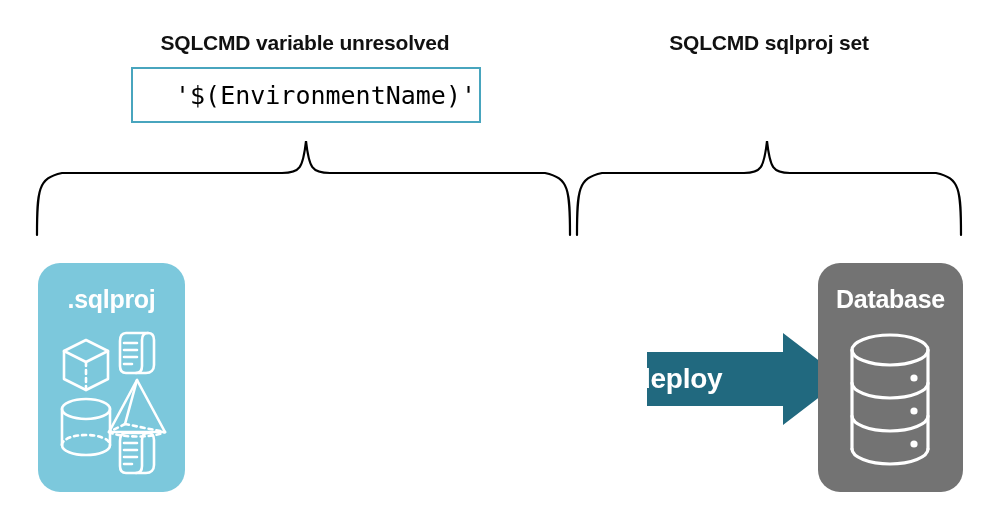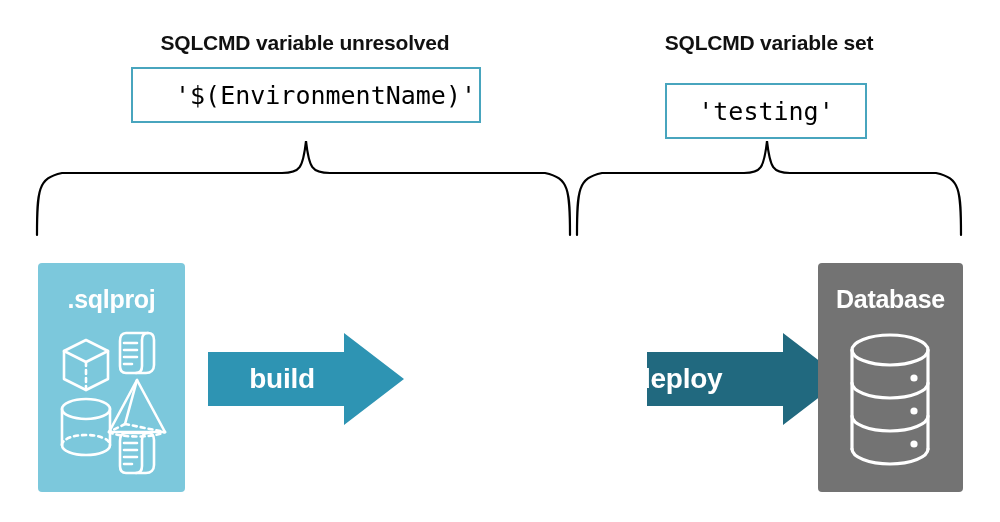--- a/index.html
+++ b/index.html
@@ -58,21 +58,21 @@
     position: absolute;
     left: 0; top: 0;
     width: 1000px;
     height: 522px;
     pointer-events: none;
   }
 
   
   .artifact {
     position: absolute;
-    border-radius: 4px;
+    border-radius: 22px;
     color: #ffffff;
   }
   .artifact-label {
     position: absolute;
     left: 0;
     width: 100%;
     text-align: center;
     font-family: "Liberation Sans", sans-serif;
     font-weight: bold;
     font-size: 25px;
@@ -118,25 +118,24 @@
     pointer-events: none;
   }
 </style>
 </head>
 <body>
 
 <div id="canvas">
 
   <div class="section-title" id="title-left">SQLCMD variable unresolved</div>
 
-  <div class="section-title" id="title-right">SQLCMD variable set</div>
+  <div class="section-title" id="title-right">SQLCMD sqlproj set</div>
 
   <div class="code-box" id="code-left">'$(EnvironmentName)'</div>
 
-  <div class="code-box" id="code-right">'testing'</div>
 
   <svg id="brace-layer" viewBox="0 0 1000 522">
 
     <path d="M 37,235
              C 37,190 38,178 62,173
              L 282,173
              C 300,173 303,168 306,141
              C 309,168 312,173 330,173
              L 545,173
              C 569,178 570,190 570,235" fill="none" stroke="#000000" stroke-width="2.2" stroke-linecap="round"></path>
@@ -191,26 +190,20 @@
                    C 116,149 113,152 108,152 L 88,152
                    C 84,152 82,149 82,145 L 82,120 C 82,115 84,112 88,112 Z"></path>
           <path d="M 110,112 C 106,112 104,115 104,119 L 104,145
                    C 104,149 102,152 98,152"></path>
           <path d="M 86,122 L 99,122 M 86,129 L 99,129 M 86,136 L 99,136 M 86,143 L 94,143"></path>
         </g>
       </g>
     </svg>
   </div>
 
-  <div class="arrow-wrap" id="arrow-build">
-    <svg width="196" height="92" viewBox="0 0 196 92">
-      <path d="M 0,19 L 136,19 L 136,0 L 196,46 L 136,92 L 136,73 L 0,73 Z" fill="#2E94B3"></path>
-    </svg>
-    <div class="arrow-label">build</div>
-  </div>
 
 
   <div class="arrow-wrap" id="arrow-deploy">
     <svg width="196" height="92" viewBox="0 0 196 92">
       <path d="M 0,19 L 136,19 L 136,0 L 196,46 L 136,92 L 136,73 L 0,73 Z" fill="#21697F"></path>
     </svg>
     <div class="arrow-label">deploy</div>
   </div>
 
   <div class="artifact" id="box-database" style="background:#737373;">

